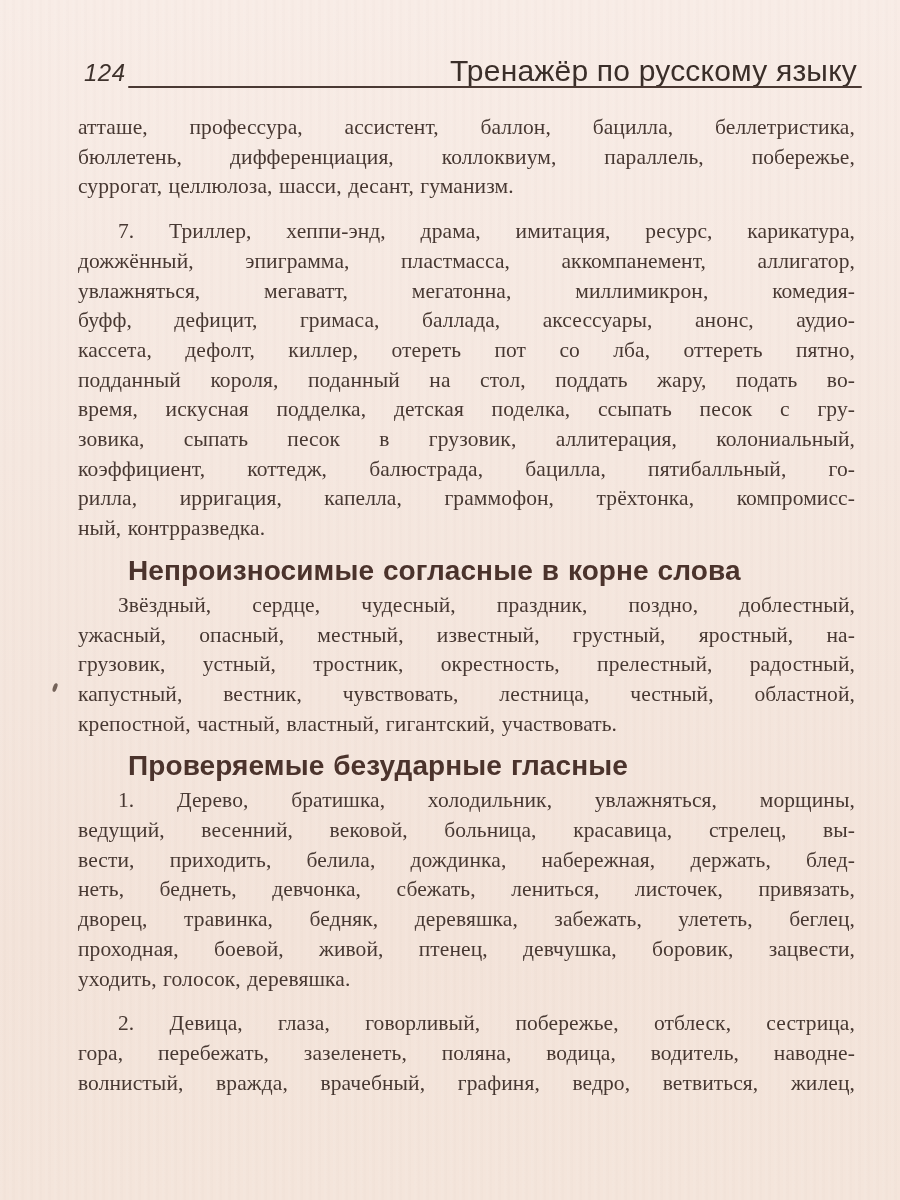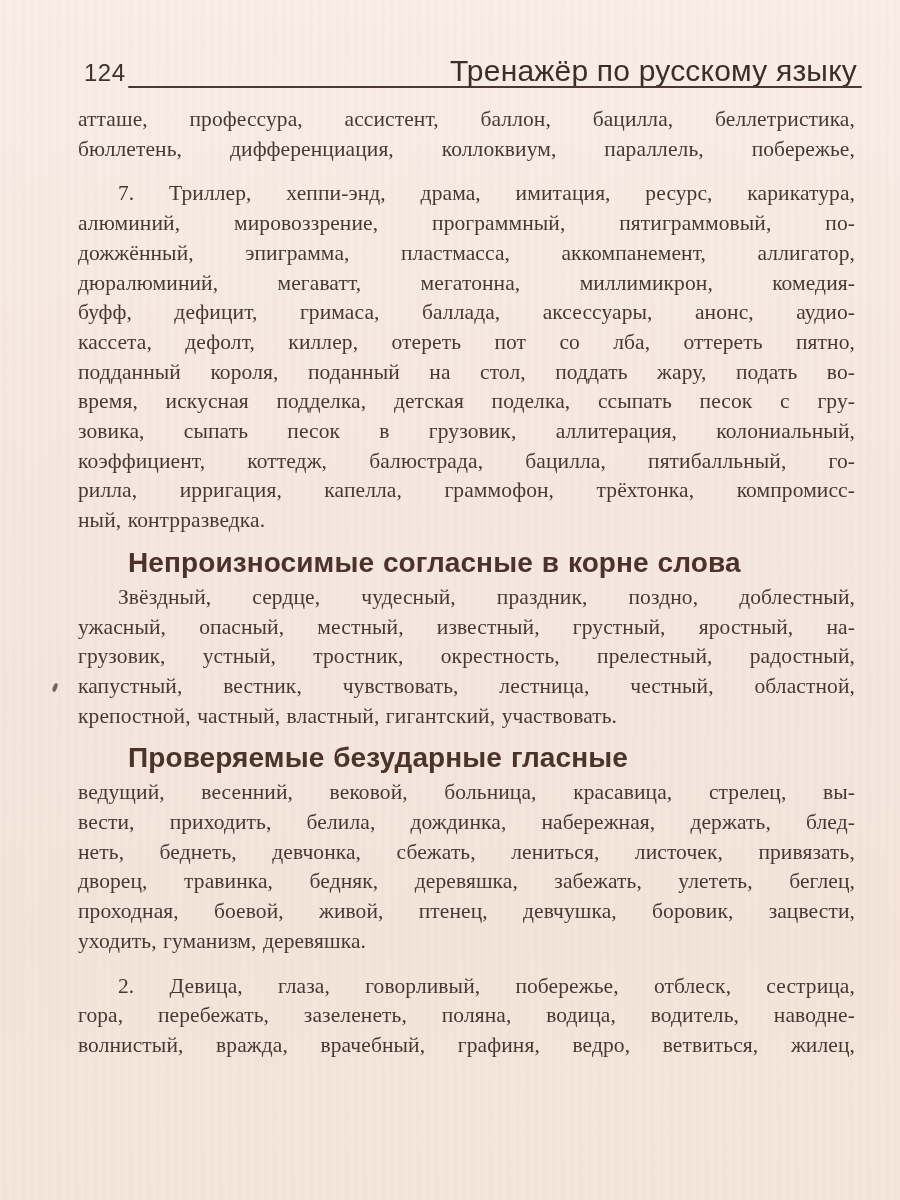--- a/index.html
+++ b/index.html
@@ -15,34 +15,34 @@
       repeating-linear-gradient(90deg, rgba(255,255,255,0.045) 0 2px, rgba(0,0,0,0.008) 4px 6px, transparent 6px 9px),
       linear-gradient(180deg,#f8ece6 0%, #f5e7df 38%, #f3e3d9 78%, #f4e5db 100%);
     color:#473832;
   }
 
   
   .header{position:relative;height:30px;}
   .folio{
     position:absolute;left:6px;top:3px;
     font-family:"Liberation Sans","DejaVu Sans",sans-serif;
-    font-size:24px;line-height:24px;color:#3e322c;letter-spacing:.5px;
+    font-size:24px;line-height:24px;color:#3e322c;letter-spacing:.5px;font-style:italic;
   }
   .running-title{
     position:absolute;right:-2px;top:0;
     font-family:"Liberation Sans","DejaVu Sans",sans-serif;
     font-size:30px;line-height:25px;color:#3a2e29;letter-spacing:.2px;
   }
   .rule{
     position:absolute;left:50px;right:-7px;bottom:0;
     height:2.5px;background:#4a3933;border-radius:2px;
   }
 
   
-  .bodytext{margin-top:17px;font-size:21.5px;letter-spacing:.1px;word-spacing:1px;}
+  .bodytext{margin-top:25px;font-size:21.5px;letter-spacing:.1px;word-spacing:1px;}
   .para{margin:0;}
   .para + .para{margin-top:15px;}
   .line{line-height:29.7px;text-align:justify;text-align-last:justify;}
   .line.end{text-align-last:auto;}
   .line.ind{text-indent:40px;}
 
   .heading{
     margin:12px 0 5px 0;
     padding-left:50px;
     font-family:"Liberation Sans","DejaVu Sans",sans-serif;
@@ -67,27 +67,27 @@
     <span class="folio">124</span>
     <span class="running-title">Тренажёр по русскому языку</span>
     <div class="rule"></div>
   </div>
 
   <div class="bodytext">
 
     <div class="para">
       <div class="line">атташе, профессура, ассистент, баллон, бацилла, беллетристика,</div>
       <div class="line">бюллетень, дифференциация, коллоквиум, параллель, побережье,</div>
+      <div class="line end">суррогат, целлюлоза, шасси, десант, гуманизм.</div>
     </div>
 
     <div class="para">
       <div class="line ind">7. Триллер, хеппи-энд, драма, имитация, ресурс, карикатура,</div>
-      <div class="line">алюминий, мировоззрение, программный, пятиграммовый, по-</div>
       <div class="line">дожжённый, эпиграмма, пластмасса, аккомпанемент, аллигатор,</div>
-      <div class="line">дюралюминий, мегаватт, мегатонна, миллимикрон, комедия-</div>
+      <div class="line">увлажняться, мегаватт, мегатонна, миллимикрон, комедия-</div>
       <div class="line">буфф, дефицит, гримаса, баллада, аксессуары, анонс, аудио-</div>
       <div class="line">кассета, дефолт, киллер, отереть пот со лба, оттереть пятно,</div>
       <div class="line">подданный короля, поданный на стол, поддать жару, подать во-</div>
       <div class="line">время, искусная подделка, детская поделка, ссыпать песок с гру-</div>
       <div class="line">зовика, сыпать песок в грузовик, аллитерация, колониальный,</div>
       <div class="line">коэффициент, коттедж, балюстрада, бацилла, пятибалльный, го-</div>
       <div class="line">рилла, ирригация, капелла, граммофон, трёхтонка, компромисс-</div>
       <div class="line end">ный, контрразведка.</div>
     </div>
 
@@ -97,26 +97,27 @@
       <div class="line ind">Звёздный, сердце, чудесный, праздник, поздно, доблестный,</div>
       <div class="line">ужасный, опасный, местный, известный, грустный, яростный, на-</div>
       <div class="line">грузовик, устный, тростник, окрестность, прелестный, радостный,</div>
       <div class="line">капустный, вестник, чувствовать, лестница, честный, областной,</div>
       <div class="line end">крепостной, частный, властный, гигантский, участвовать.</div>
     </div>
 
     <h2 class="heading">Проверяемые безударные гласные</h2>
 
     <div class="para">
+      <div class="line ind">1. Дерево, братишка, холодильник, увлажняться, морщины,</div>
       <div class="line">ведущий, весенний, вековой, больница, красавица, стрелец, вы-</div>
       <div class="line">вести, приходить, белила, дождинка, набережная, держать, блед-</div>
       <div class="line">неть, беднеть, девчонка, сбежать, лениться, листочек, привязать,</div>
       <div class="line">дворец, травинка, бедняк, деревяшка, забежать, улететь, беглец,</div>
       <div class="line">проходная, боевой, живой, птенец, девчушка, боровик, зацвести,</div>
-      <div class="line end">уходить, гуманизм, деревяшка.</div>
+      <div class="line end">уходить, голосок, деревяшка.</div>
     </div>
 
     <div class="para">
       <div class="line ind">2. Девица, глаза, говорливый, побережье, отблеск, сестрица,</div>
       <div class="line">гора, перебежать, зазеленеть, поляна, водица, водитель, наводне-</div>
       <div class="line">волнистый, вражда, врачебный, графиня, ведро, ветвиться, жилец,</div>
     </div>
 
   </div>
 

